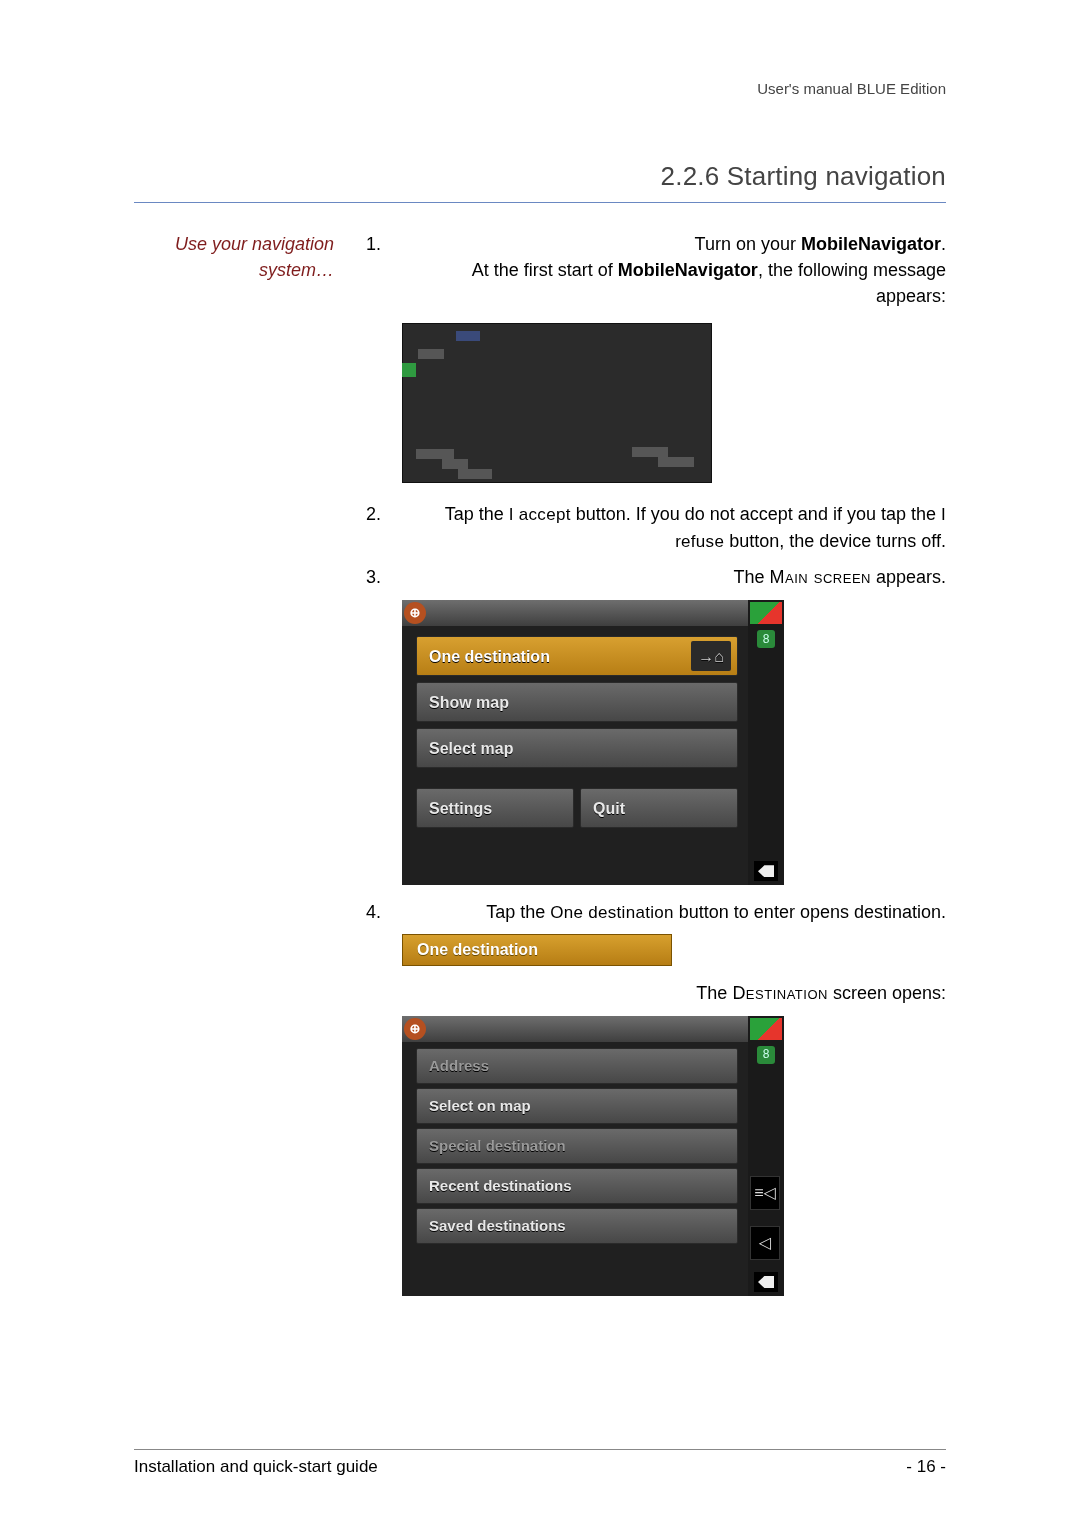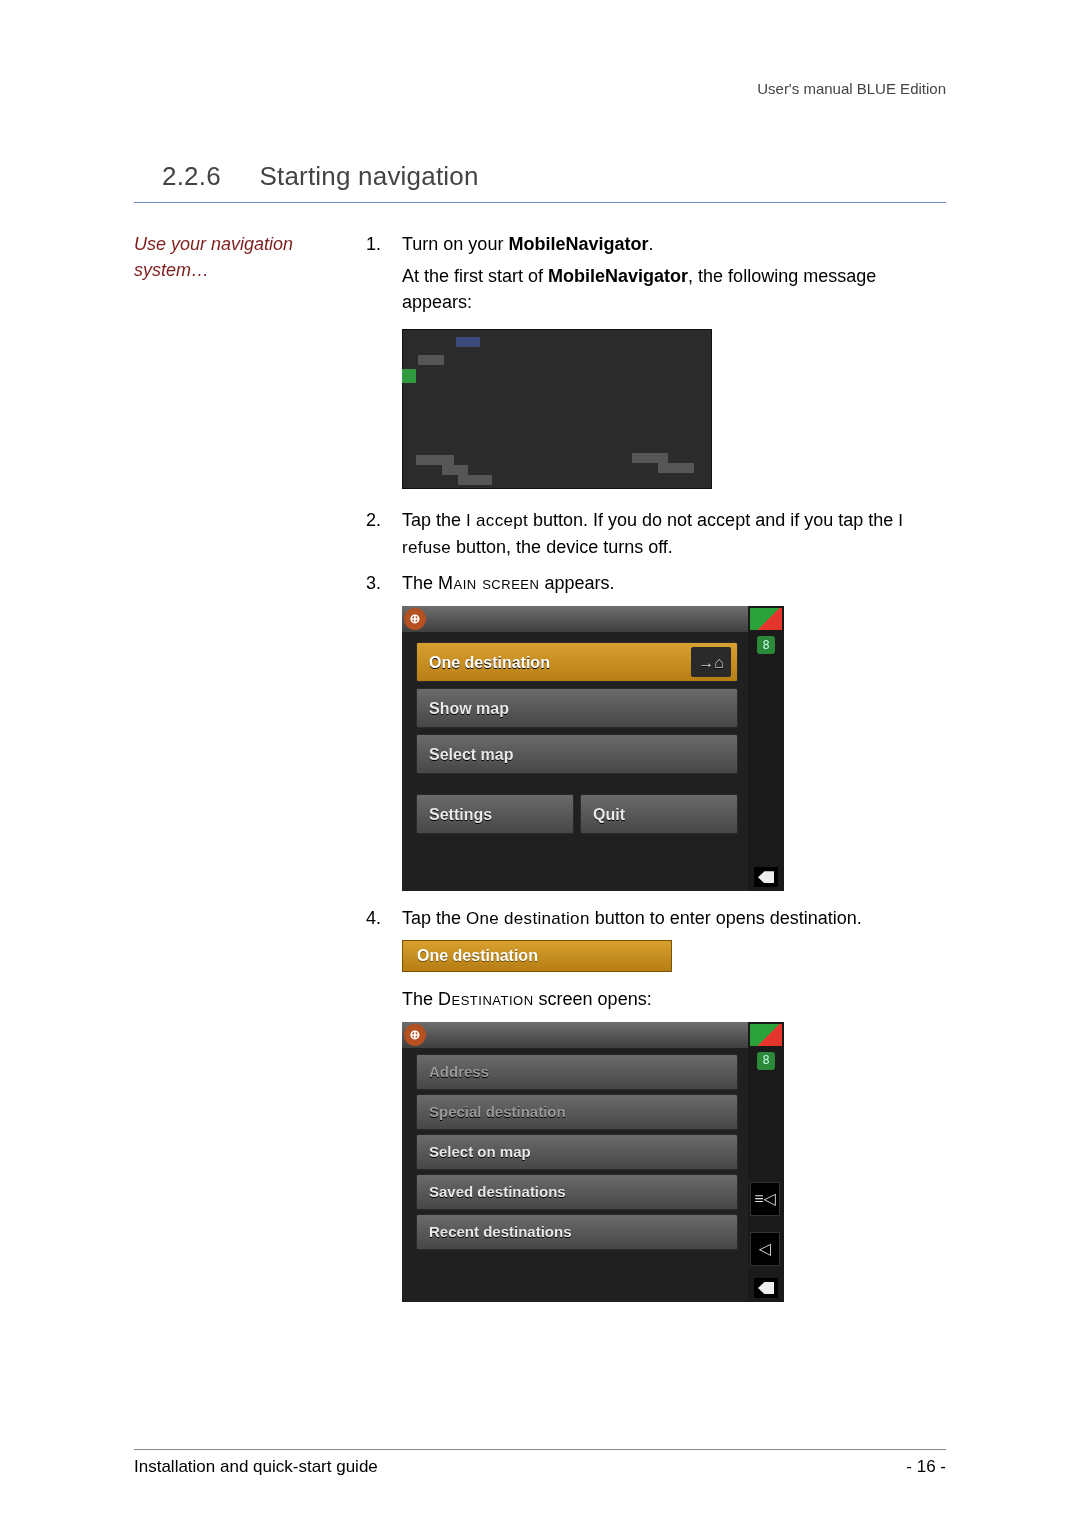--- a/index.html
+++ b/index.html
@@ -24,20 +24,21 @@
     width:var(--page-w);
     height:var(--page-h);
     position:relative;
     background:#fff;
     color:var(--text);
     font-family:Verdana, Geneva, sans-serif;
     font-size:18px;
     line-height:1.45;
     box-sizing:border-box;
     padding:74px var(--margin-lr) 0 var(--margin-lr);
+    text-align:right;
   }
   .header-right{
     position:absolute;
     top:78px; right:var(--margin-lr);
     font-size:15px;
     color:#444;
   }
   .heading{
     margin-top:84px;
     padding-bottom:6px;
@@ -58,21 +59,21 @@
     font-style:italic;
     font-size:18px;
     color:#7f1d1d;
     flex:0 0 200px;
   }
   .main{flex:1;}
   ol.steps{list-style:none;margin:0;padding:0;}
   ol.steps>li{position:relative;padding-left:36px;margin-bottom:10px;}
   ol.steps>li .n{position:absolute;left:0;top:0;}
   .bold{font-weight:bold;}
-  .sub{margin-top:6px;}
+  .sub{margin-top:0;}
   .smallcaps{font-variant:small-caps;letter-spacing:.5px;}
   .btnword{font-family:Arial, Helvetica, sans-serif;font-size:17px;letter-spacing:.3px;}
 
   
   .msgbox{
     width:310px;height:160px;
     background:#2b2b2b;
     margin:14px 0 18px 0;
     position:relative;
     box-shadow:inset 0 0 0 1px #111;
@@ -265,30 +266,30 @@
               <div class="sat">8</div>
               <div class="scr-side-btn scr-side-list">≡◁</div>
               <div class="scr-side-btn scr-side-back">◁</div>
               <div class="plug"></div>
             </div>
             <div class="menu-area">
               <div class="menu-row short">
                   <span class="grey-label">Address</span>
                 </div>
               <div class="menu-row short">
+                  <span>Select on map</span>
+                </div>
+              <div class="menu-row short">
                   <span class="grey-label">Special destination</span>
                 </div>
               <div class="menu-row short">
-                  <span>Select on map</span>
+                  <span>Recent destinations</span>
                 </div>
               <div class="menu-row short">
                   <span>Saved destinations</span>
-                </div>
-              <div class="menu-row short">
-                  <span>Recent destinations</span>
                 </div>
             </div>
           </div>
         </li>
 
       </ol>
     </div>
   </div>
 
   <div class="footer-rule"></div>

